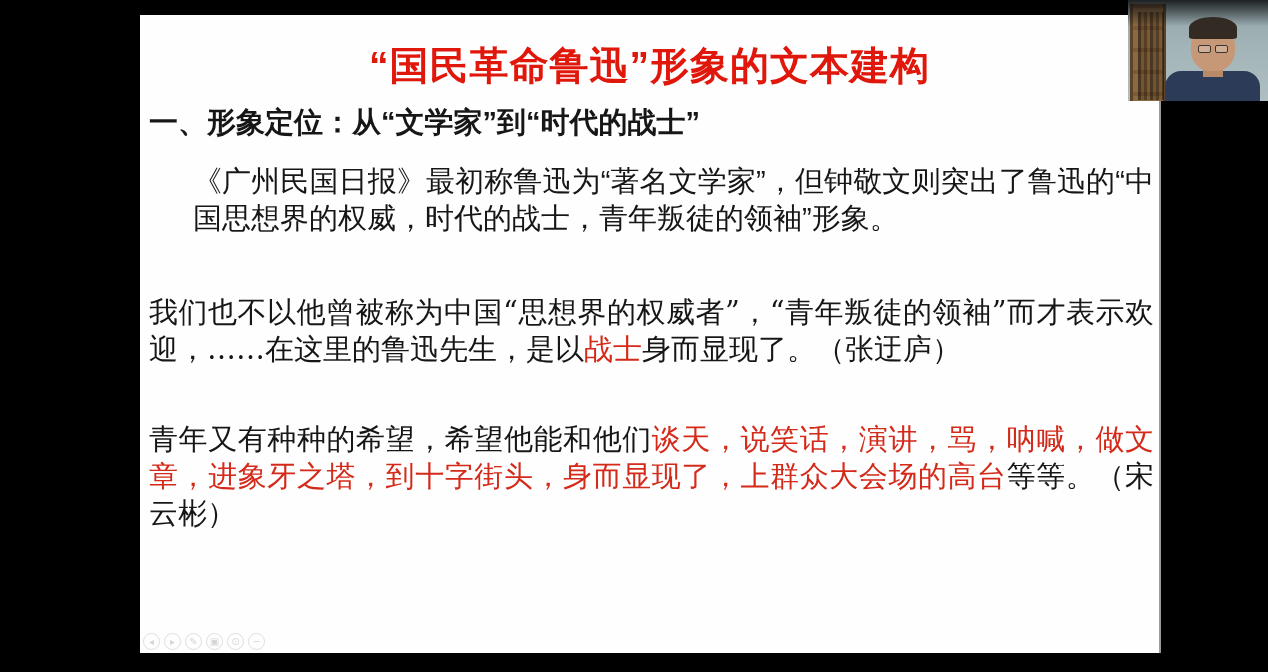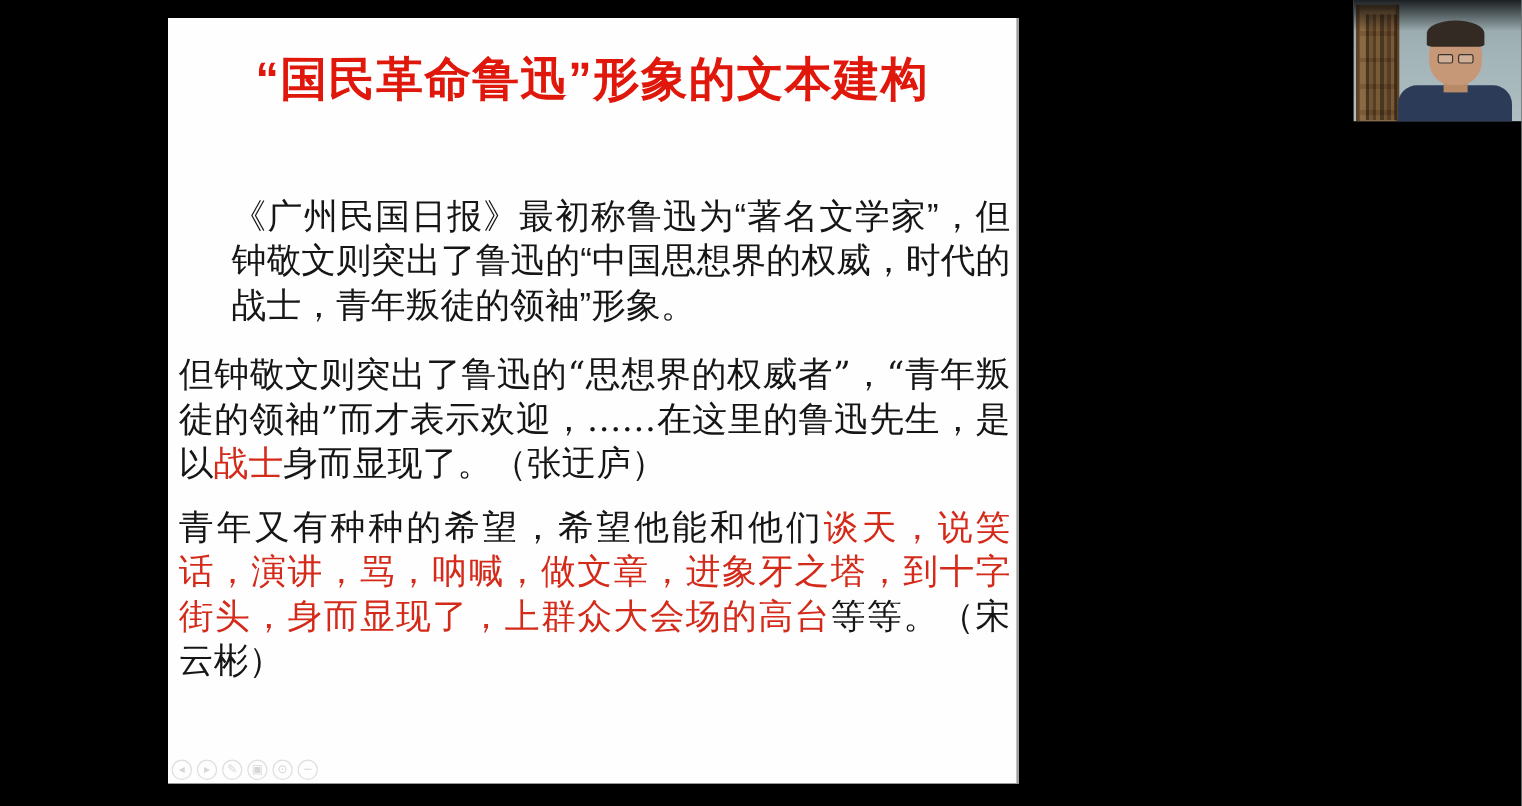--- a/index.html
+++ b/index.html
@@ -6,21 +6,21 @@
   html,body { width:1268px; height:672px; overflow:hidden; }
   body {
     background:#000;
     font-family:"Liberation Sans", sans-serif;
     position:relative;
   }
 
   
   .slide {
     position:absolute; left:140px; top:15px;
-    width:709px; height:638px;
+    width:1021px; height:638px;
     background:#fefefe;
     border-right:2px solid #9a9a9a;
   }
   .slide-title {
     position:absolute; top:24px; left:0; right:0;
     text-align:center;
     font-size:39px; font-weight:bold;
     letter-spacing:1px;
   }
   .slide-heading {
@@ -105,24 +105,25 @@
     border-radius:2px; background:rgba(240,240,240,.25);
   }
 </style>
 </head>
 <body style="background: rgb(0, 0, 0);">
 
 <div class="slide">
 
   <div class="slide-title" style="color: rgb(224, 23, 11);">“国民革命鲁迅”形象的文本建构</div>
 
+  <div class="slide-heading">一、形象定位：从“文学家”到“时代的战士”</div>
 
   <div class="para para-hei p1"><span>《广州民国日报》最初称鲁迅为“著名文学家”，但钟敬文则突出了鲁迅的“中国思想界的权威，时代的战士，青年叛徒的领袖”形象。</span></div>
 
-  <div class="para para-kai p2"><span>但钟敬文则突出了鲁迅的“思想界的权威者”，“青年叛徒的领袖”而才表示欢迎，……在这里的鲁迅先生，是以</span><span style="color: rgb(212, 42, 26); font-family: Liberation Serif, serif;">战士</span><span>身而显现了。（张迂庐）</span></div>
+  <div class="para para-kai p2"><span>我们也不以他曾被称为中国“思想界的权威者”，“青年叛徒的领袖”而才表示欢迎，……在这里的鲁迅先生，是以</span><span style="color: rgb(212, 42, 26); font-family: Liberation Serif, serif;">战士</span><span>身而显现了。（张迂庐）</span></div>
 
   <div class="para para-kai p3"><span>青年又有种种的希望，希望他能和他们</span><span style="color: rgb(212, 42, 26);">谈天，说笑话，演讲，骂，呐喊，做文章，进象牙之塔，到十字街头，身而显现了，上群众大会场的高台</span><span>等等。（宋云彬）</span></div>
 
   <div class="mini-toolbar">
     <button class="mini-btn">
       <span>◂</span>
     </button>
     <button class="mini-btn">
       <span>▸</span>
     </button>

